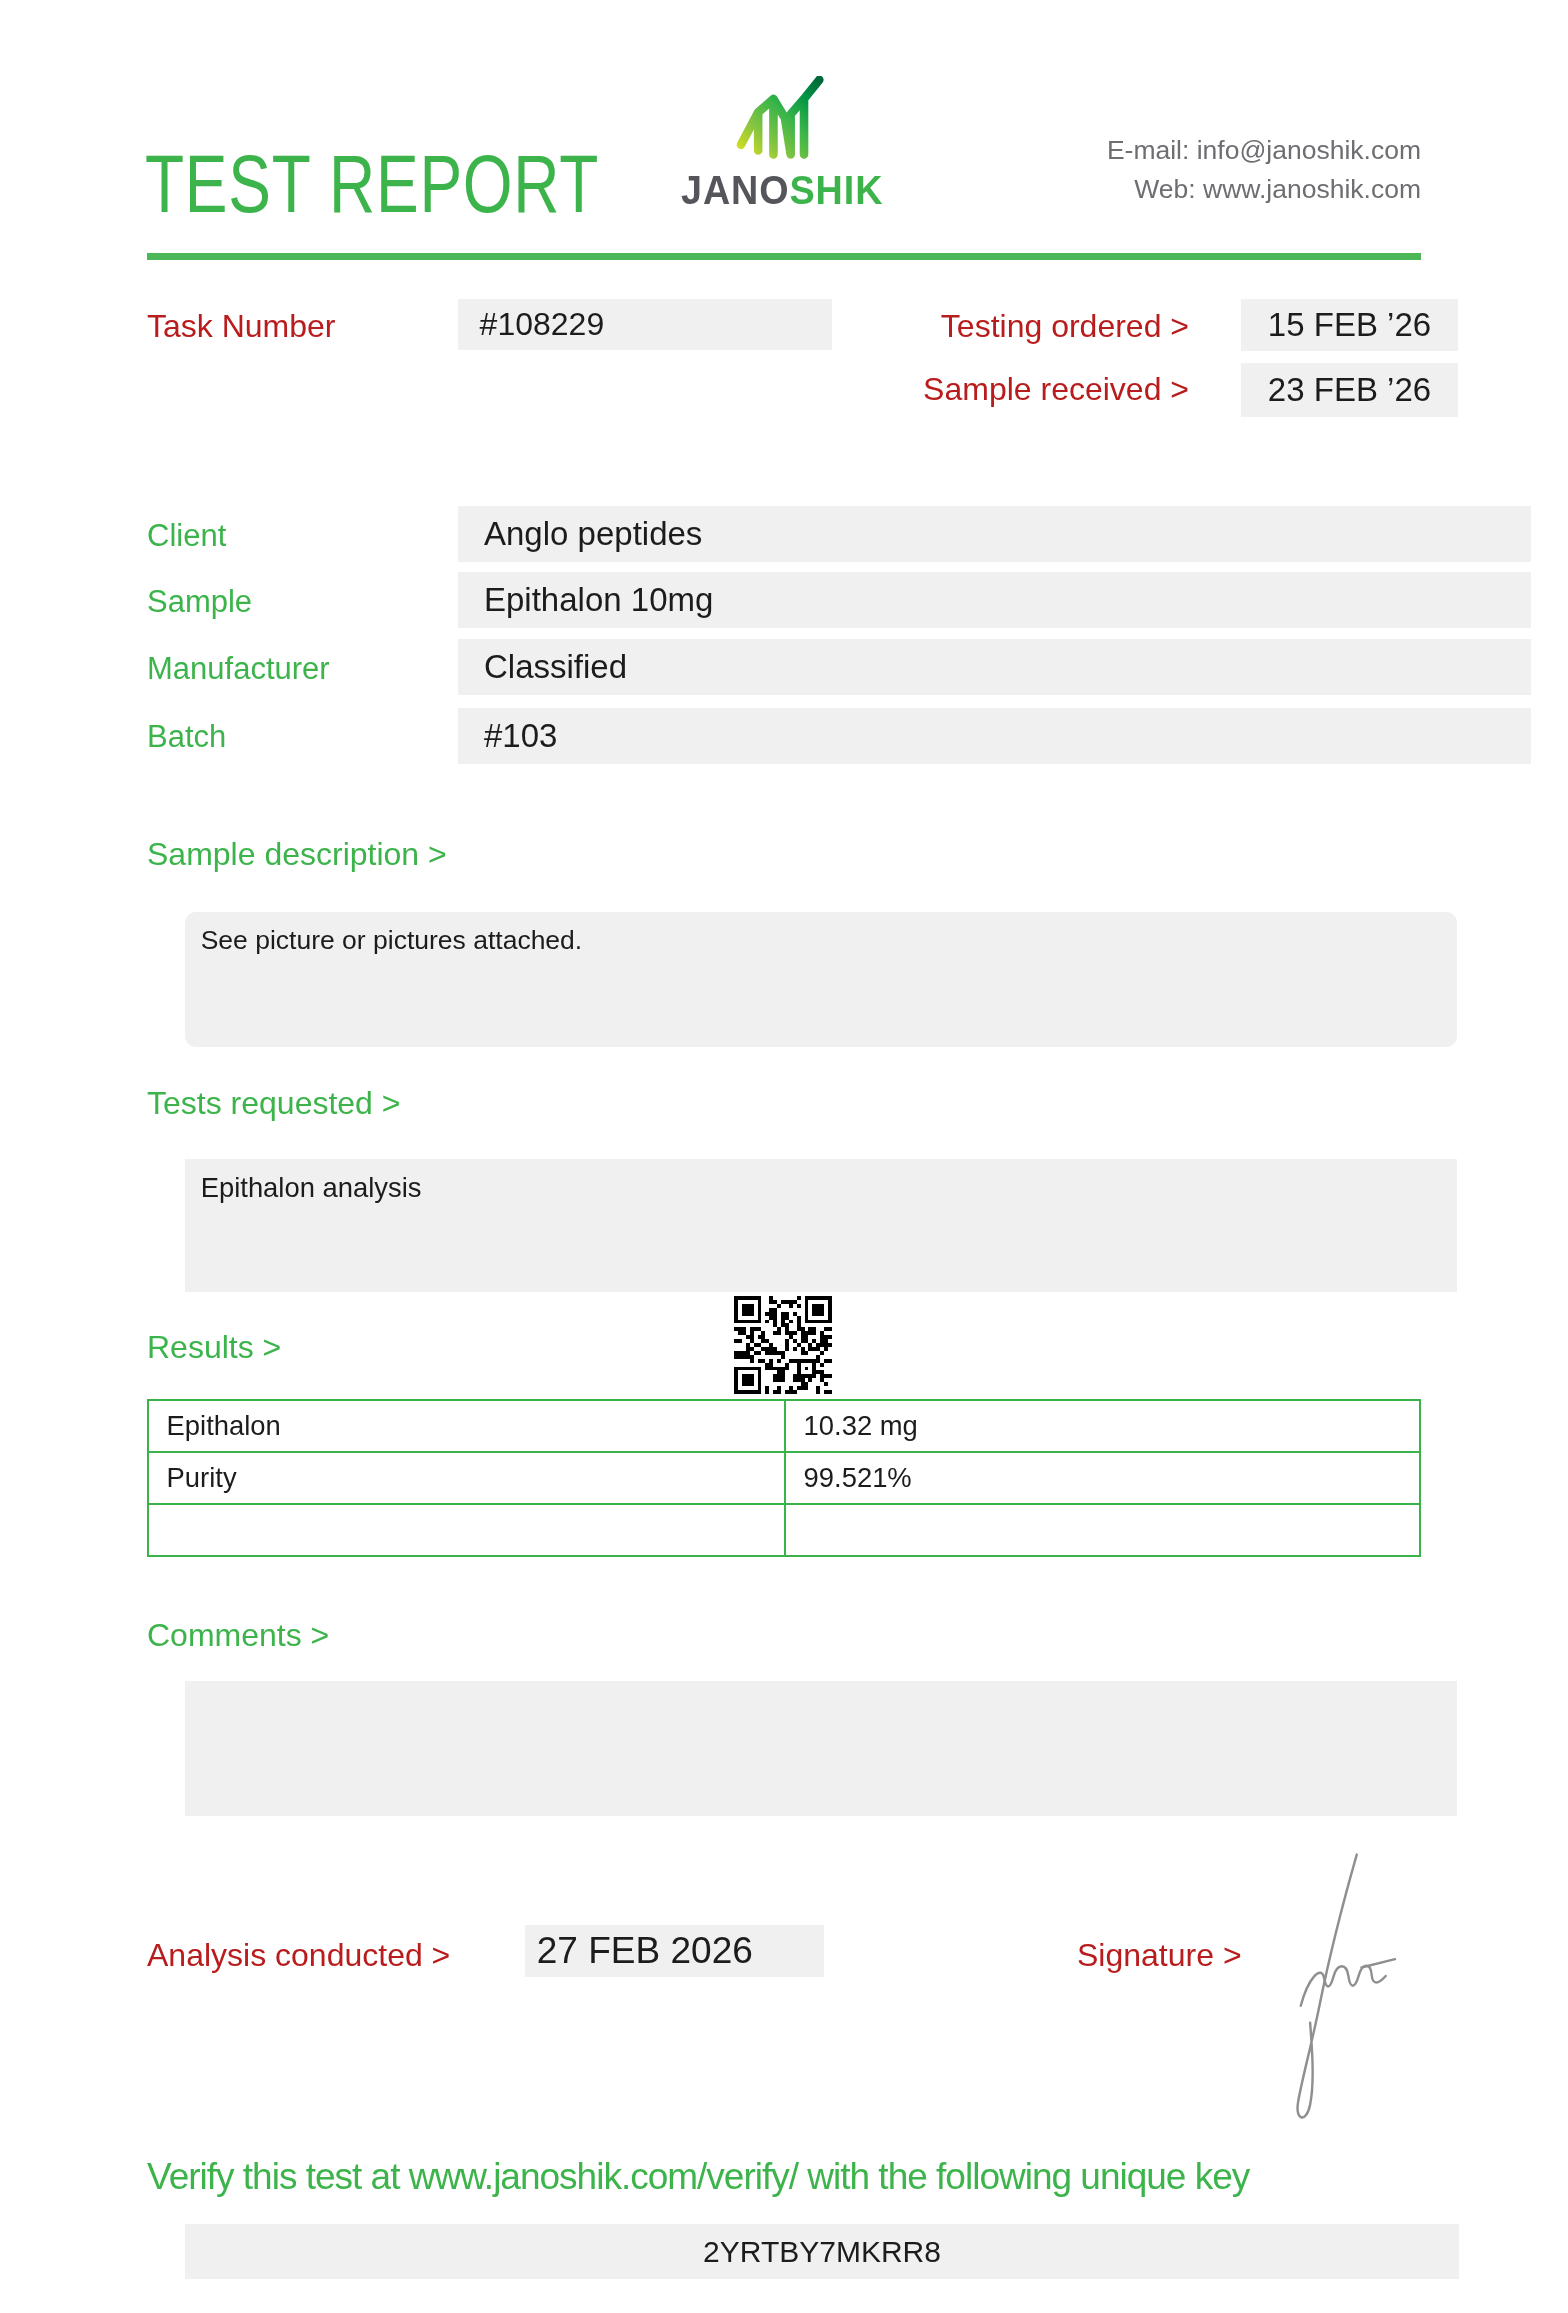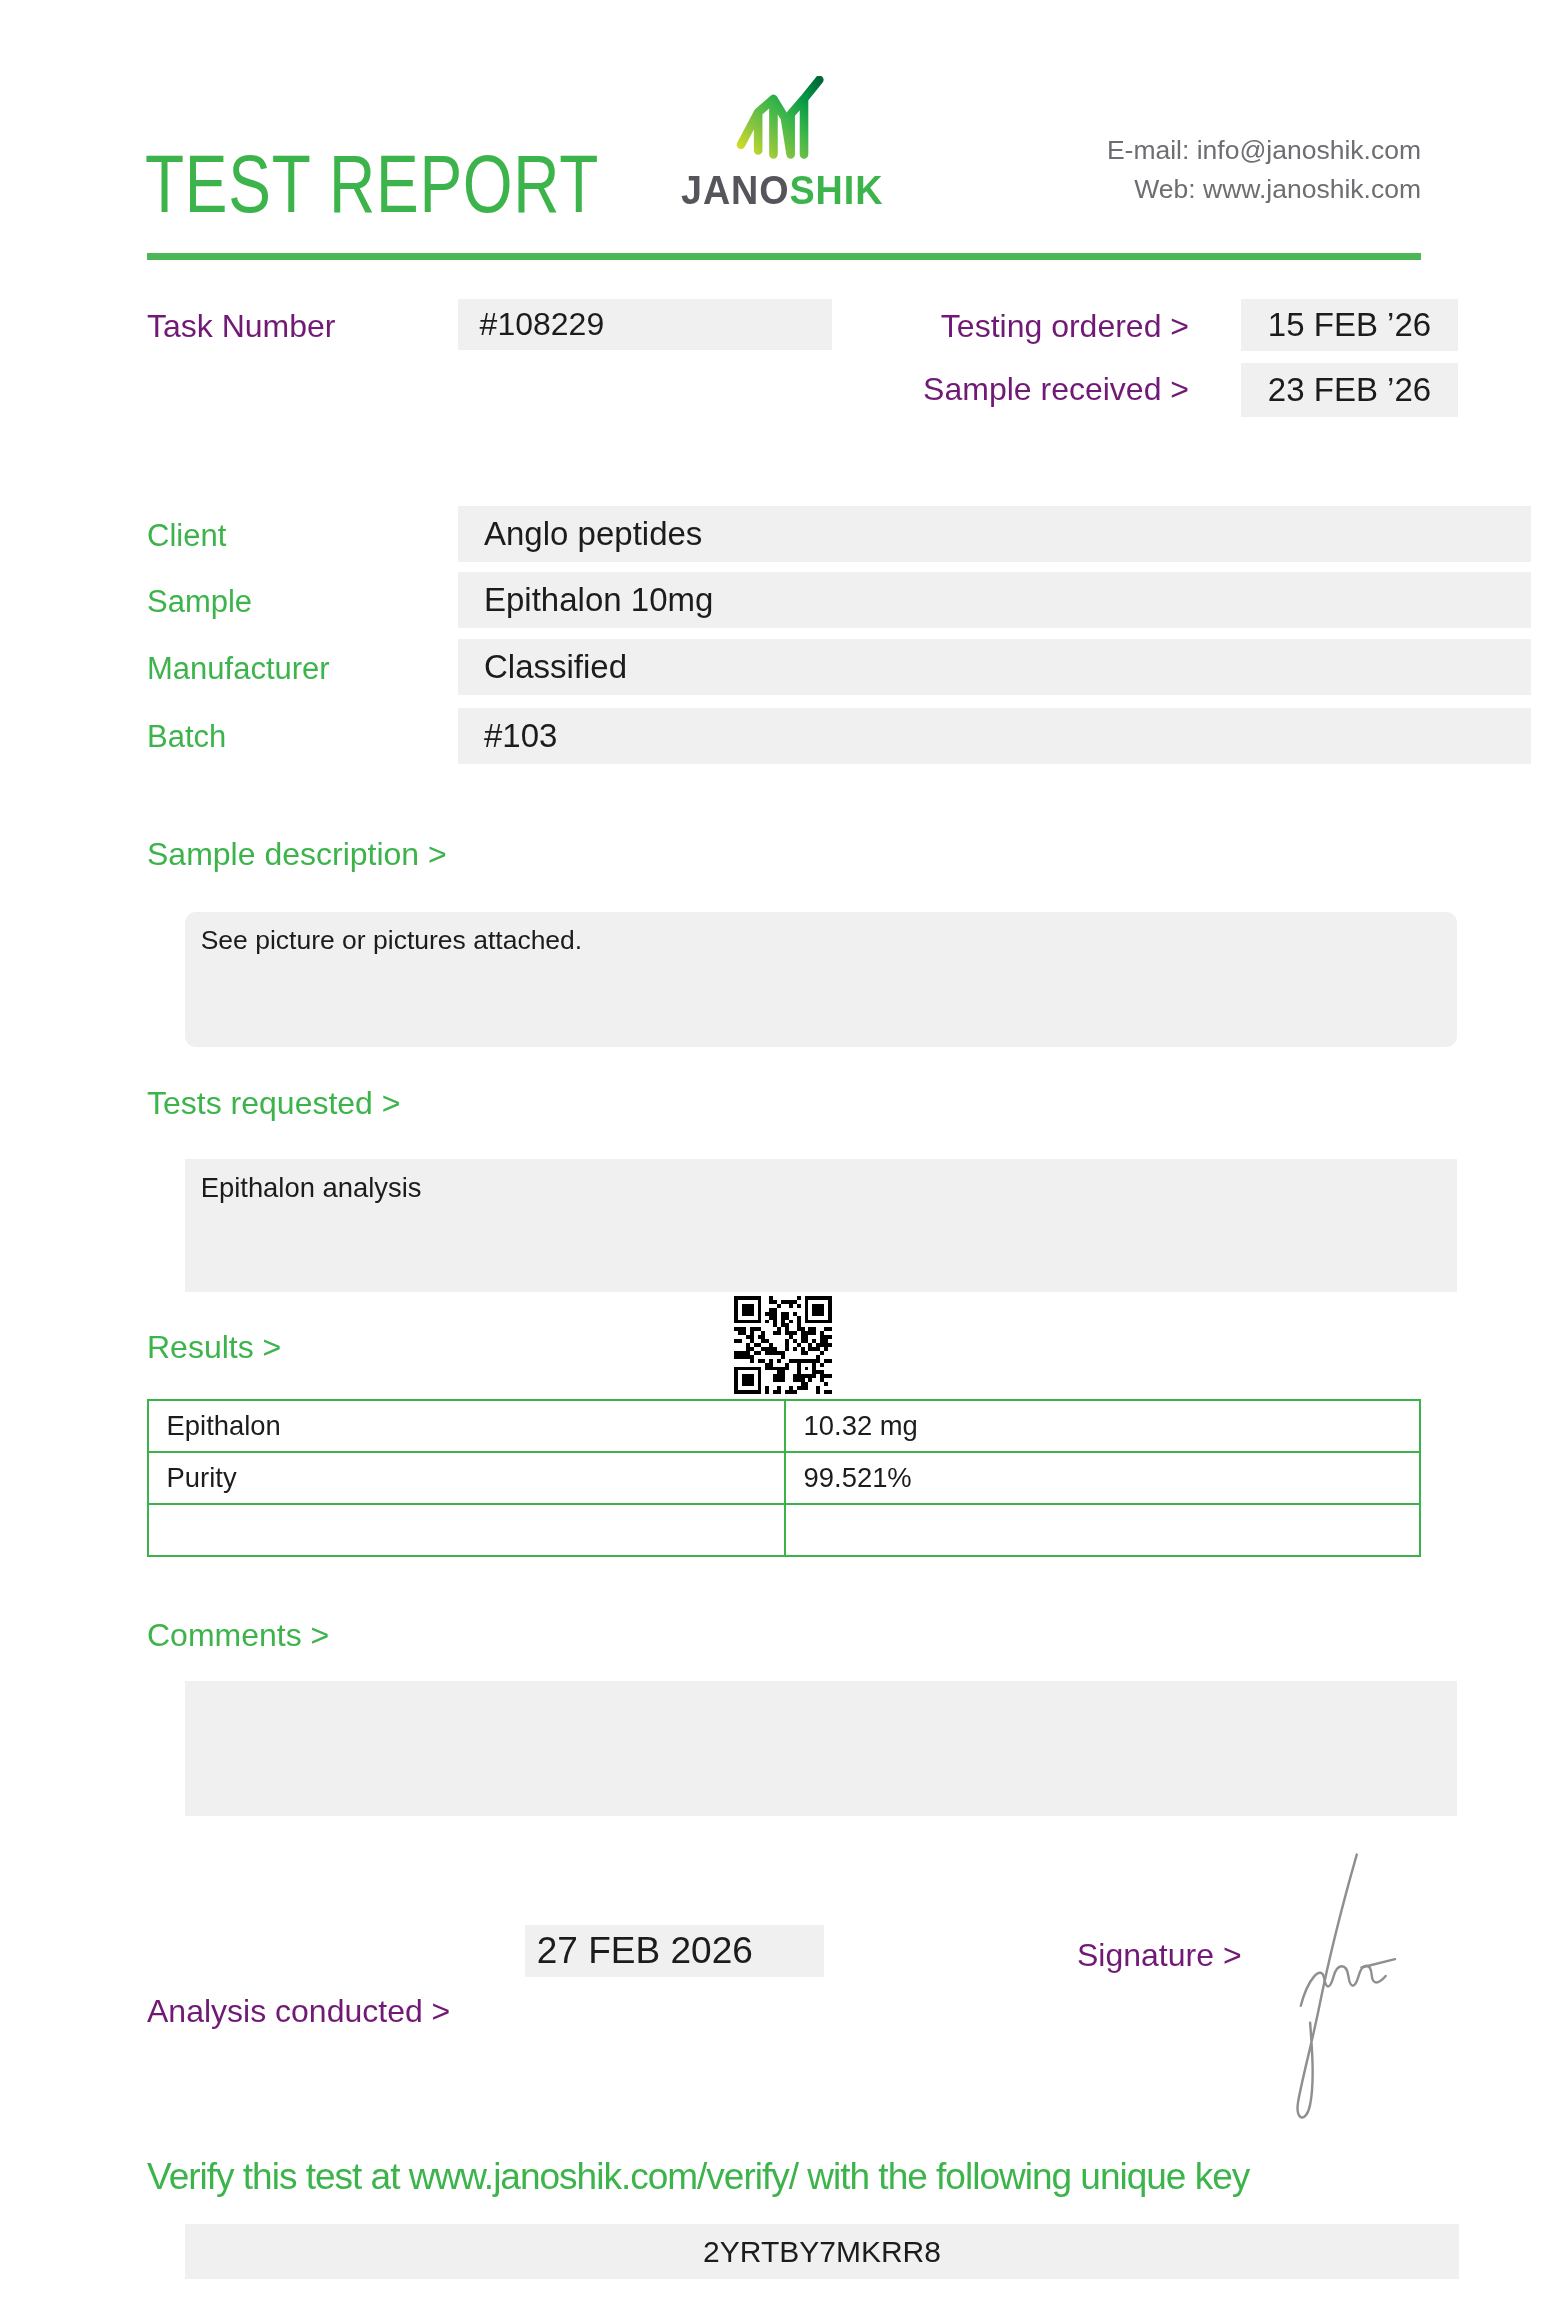--- a/index.html
+++ b/index.html
@@ -24,21 +24,21 @@
   }
   .logo-jano { color:#55565b; }
   .logo-shik { color:#3cb44b; }
   .contact {
     left:970px; top:131px; width:451px; text-align:right;
     font-size:26.5px; line-height:39px; color:#6d6e71;
   }
   .rule { left:147px; top:253px; width:1274px; height:6.9px; background:#4cb757; }
 
   
-  .green-label { color:#701a75; font-size:32px; white-space:nowrap; }
+  .green-label { color:#b91c1c; font-size:32px; white-space:nowrap; }
   .gbox { background:#f0f0f0;margin-left:38px; }
   .value-text { color:#1c1c1c; }
 
   
   .task-label   { left:147px; top:308px; }
   .task-box     { left:420px; top:299px; width:374px; height:51px; line-height:51px;
                   padding-left:21.6px; font-size:32px; }
   .ordered-label  { left:863px; top:308px; width:326px; text-align:right; }
   .ordered-box    { left:1203px; top:299px; width:217px; height:52px; line-height:52px;
                     text-align:center; font-size:33px; }
@@ -64,21 +64,21 @@
     left:147px; top:1399px; width:1274px;
     border-collapse:collapse; table-layout:fixed;
   }
   .results-table td {
     border:2.9px solid #3bb24a; height:52px; font-size:27.4px;
     padding:0 0 0 17.6px; vertical-align:middle; background:#fff;
   }
   .results-table td.col-name  { width:637px; }
 
   
-  .analysis-label  { left:147px; top:1993px; }
+  .analysis-label  { left:147px; top:1937px; }
   .analysis-box    { left:487px; top:1925px; width:299px; height:52px; line-height:52px;
                      padding-left:11.8px; font-size:37px; }
   .signature-label { left:1064px; top:1937px;margin-left:13px; }
   .signature-svg   { left:1258px; top:1849px; width:149px; height:280px; }
 
   .verify-line {
     left:147px; top:2156px; width:1284px; font-size:37px; color:#3cb44b;
     letter-spacing:-1px; white-space:nowrap;
   }
   .key-box {

